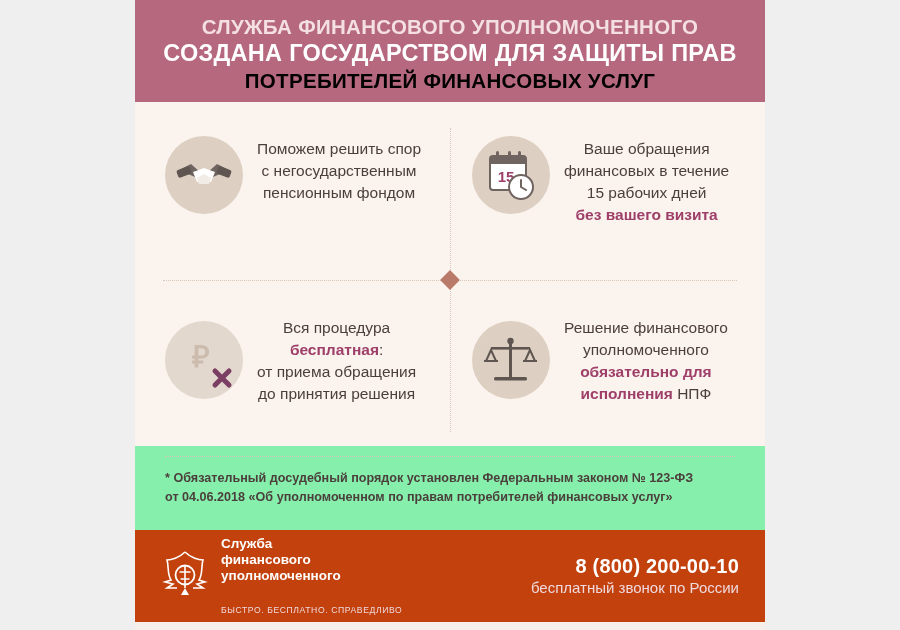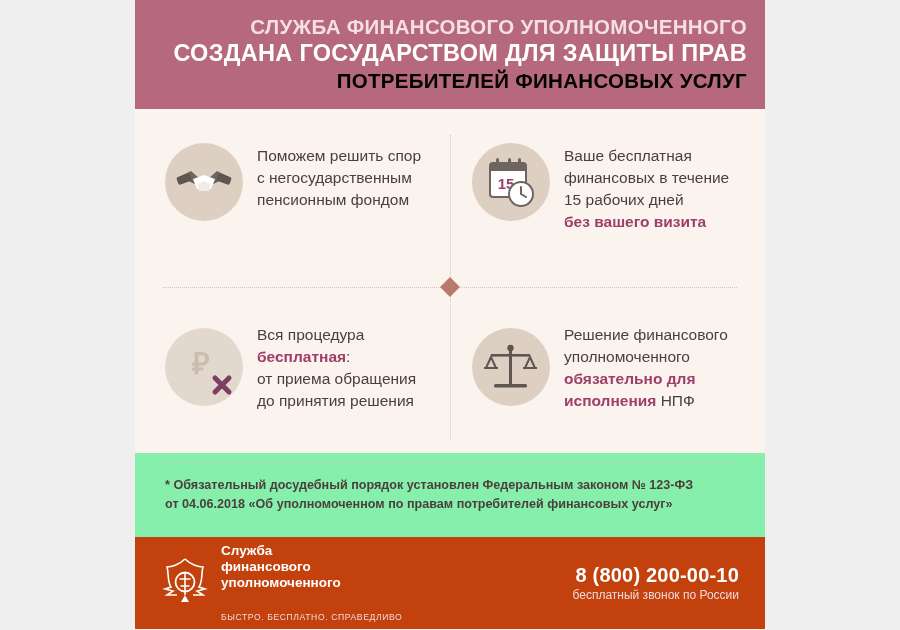--- a/index.html
+++ b/index.html
@@ -16,39 +16,40 @@
     left: 135px;
     top: 0;
     width: 630px;
     height: 630px;
     background: #f7efe9;
     overflow: hidden;
   }
   
   .header {
     background: #b5687e;
-    padding: 14px 18px 16px 18px;
-    text-align: right;
+    padding: 14px 18px 9px 18px;
+    text-align: center;
   }
   .header .l1, .header .l2, .header .l3 {
     color: #ffffff;
     font-weight: bold;
     letter-spacing: 0.3px;
     line-height: 1.22;
     text-transform: uppercase;
   }
   .header .l1 { font-size: 20.5px; color: #f4dfe2; }
   .header .l2 { font-size: 23.5px; }
   .header .l3 { font-size: 20.5px; color: #000000; }
 
   
   .body {
     background: #fbf3ed;
     padding: 18px 24px 6px 24px;
     position: relative;
+    text-align: center;
   }
   .grid {
     display: grid;
     grid-template-columns: 1fr 1fr;
     position: relative;
   }
   .cell {
     display: flex;
     align-items: flex-start;
     gap: 14px;
@@ -158,21 +159,21 @@
     text-align: right;
   }
   .phone .num {
     color: #ffffff;
     font-weight: bold;
     font-size: 20px;
     letter-spacing: 0.2px;
   }
   .phone .sub {
     color: #f0d9de;
-    font-size: 12px;
+    font-size: 15px;
     margin-top: 1px;
   }
 </style>
 </head>
 <body>
 
 <div id="poster">
 
   <div class="header">
     <div class="l1">Служба финансового уполномоченного</div>
@@ -212,21 +213,21 @@
             <rect x="9" y="10" width="36" height="8" fill="#6f6460"></rect>
             <rect x="15" y="5" width="3" height="9" rx="1.5" fill="#6f6460"></rect>
             <rect x="27" y="5" width="3" height="9" rx="1.5" fill="#6f6460"></rect>
             <rect x="37" y="5" width="3" height="9" rx="1.5" fill="#6f6460"></rect>
             <text x="25" y="36" text-anchor="middle" font-family="Liberation Sans, sans-serif" font-size="15" font-weight="bold" fill="#9e3f69">15</text>
             <circle cx="40" cy="41" r="12" fill="#ffffff" stroke="#6f6460" stroke-width="2"></circle>
             <path d="M40 34 L40 41 L45 44" stroke="#6f6460" stroke-width="2" fill="none" stroke-linecap="round"></path>
           </svg>
         </div>
         <div class="txt">
-          <div>Ваше бесплатная</div>
+          <div>Ваше обращения</div>
           <div>финансовых в течение</div>
           <div>15 рабочих дней</div>
           <div class="hl">без вашего визита</div>
         </div>
       </div>
 
       <div class="cell bottom">
         <div class="circle light">
           <svg width="66" height="66" viewBox="0 0 66 66" aria-hidden="true">
             <text x="30" y="40" text-anchor="middle" font-family="Liberation Sans, sans-serif" font-size="30" font-weight="bold" fill="#cbbcae">₽</text>

